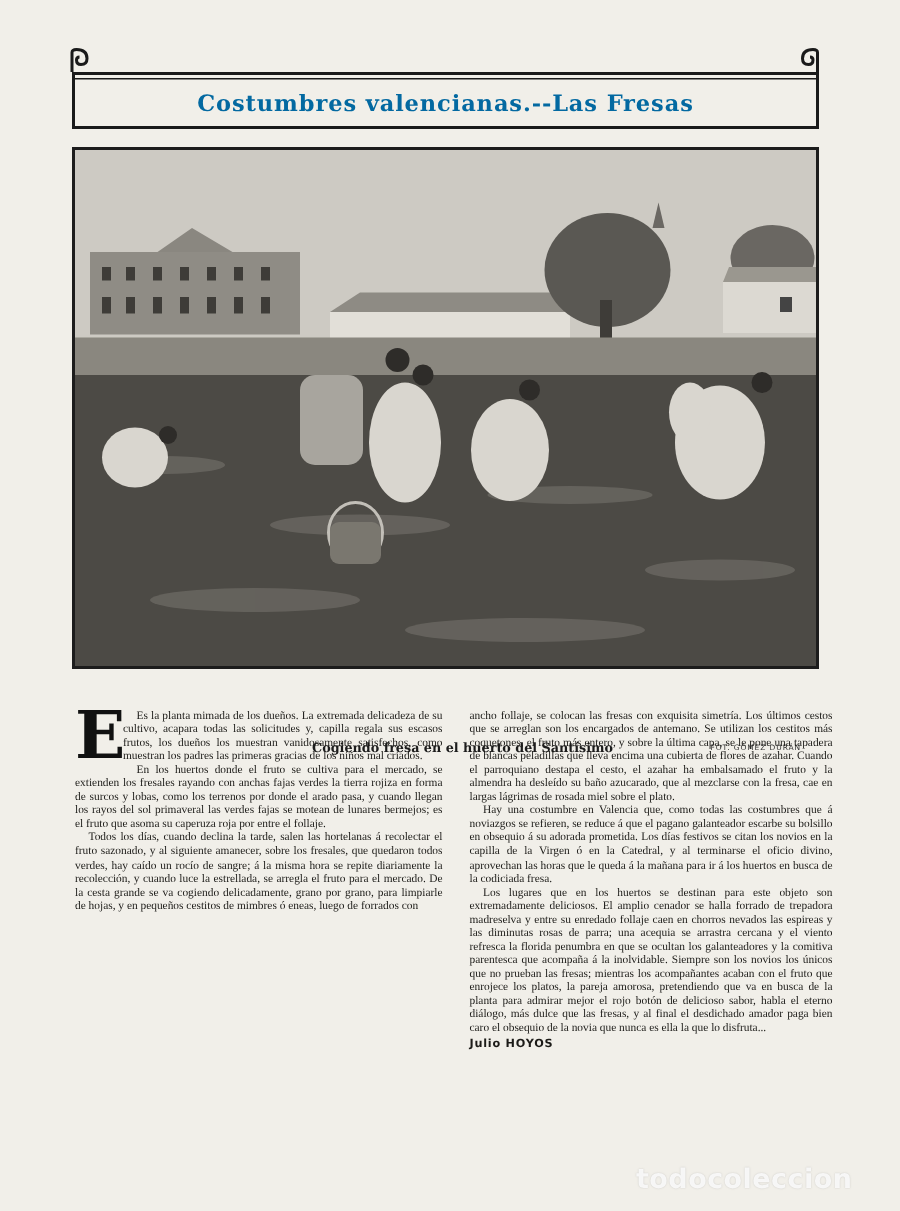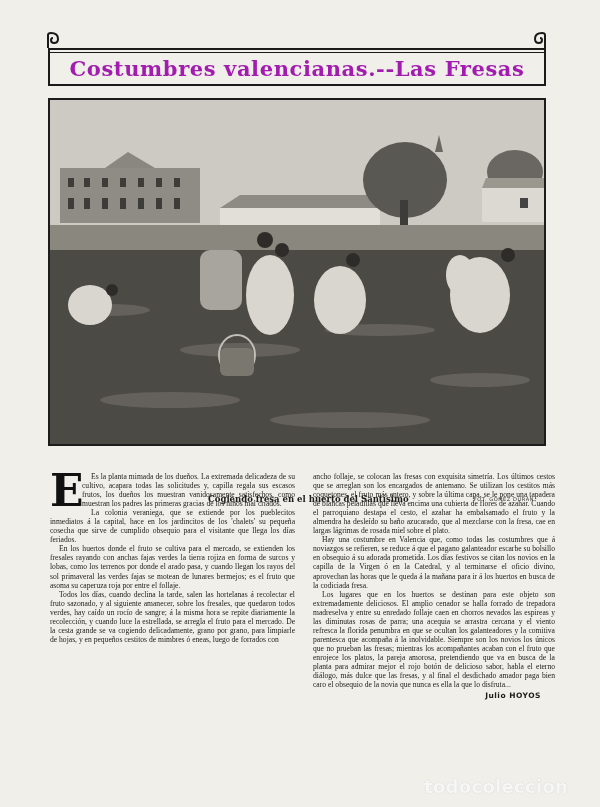--- a/index.html
+++ b/index.html
@@ -17,21 +17,21 @@
   .frame-left { position: absolute; left: 48px; top: 48px; width: 2px; height: 38px; background: #1a1a1a; }
   .frame-right { position: absolute; left: 544px; top: 36px; width: 2px; height: 50px; background: #1a1a1a; }
   .frame-bottom { position: absolute; left: 48px; top: 84px; width: 498px; height: 2px; background: #1a1a1a; }
   .curl { position: absolute; width: 16px; height: 16px; }
   .curl-left { left: 46px; top: 32px; }
   .curl-right { left: 530px; top: 32px; }
 
   .title {
     position: absolute; left: 50px; top: 55px; width: 494px; height: 28px;
     text-align: center; font-family: "DejaVu Serif", serif; font-weight: bold;
-    font-size: 21px; letter-spacing: 0.6px; line-height: 28px; color: #a21caf;
+    font-size: 15px; letter-spacing: 0.6px; line-height: 28px; color: #0369a1;
   }
 
   
   .photo {
     position: absolute; left: 48px; top: 98px; width: 494px; height: 344px;
     border: 2px solid #1c1c1c; overflow: hidden;
     background: linear-gradient(180deg, #cfccc5 0%, #c8c5bd 38%, #a9a69e 40%, #7d7a73 50%, #55524d 70%, #3e3c38 100%);
   }
   .photo svg { position: absolute; left: 0; top: 0; }
 
@@ -52,21 +52,21 @@
   }
   .col-left { left: 50px; width: 245px; }
   .col-right { left: 313px; width: 242px; }
   .col p { margin: 0; text-indent: 9px; }
   .col p.noindent { text-indent: 0; }
   .dropcap {
     float: left; font-family: "DejaVu Serif", serif; font-size: 44px; line-height: 34px;
     width: 28px; height: 36px; margin: 2px 4px 0 0; color: #111; font-weight: bold;
   }
   .sig {
-    text-align: right; font-family: "DejaVu Sans", sans-serif; font-weight: bold;
+    text-align: left; font-family: "DejaVu Sans", sans-serif; font-weight: bold;
     font-size: 7.5px; letter-spacing: 0.5px; margin-top: 2px; padding-right: 14px;
   }
 
   .watermark {
     position: absolute; left: 424px; top: 776px; font-family: "DejaVu Sans", sans-serif;
     font-weight: bold; font-size: 18px; color: rgba(255,255,255,0.85);
     text-shadow: 0 0 1px rgba(150,150,150,0.5); letter-spacing: 0.3px;
   }
 </style>
 </head>
@@ -157,21 +157,20 @@
   </div>
 
   <div class="caption-row">
     <span class="caption">Cogiendo fresa en el huerto del Santísimo</span>
     <span class="credit">FOT. GÓMEZ DURÁN</span>
   </div>
 
   <div class="col col-left">
     <span class="dropcap">E</span>
     <p>Es la planta mimada de los dueños. La extremada delicadeza de su cultivo, acapara todas las solicitudes y, capilla regala sus escasos frutos, los dueños los muestran vanidosamente satisfechos, como muestran los padres las primeras gracias de los niños mal criados.</p>
-    <p>La colonia veraniega, que se extiende por los pueblecitos inmediatos á la capital, hace en los jardincitos de los 'chalets' su pequeña cosecha que sirve de cumplido obsequio para el visitante que llega los días feriados.</p>
     <p>En los huertos donde el fruto se cultiva para el mercado, se extienden los fresales rayando con anchas fajas verdes la tierra rojiza en forma de surcos y lobas, como los terrenos por donde el arado pasa, y cuando llegan los rayos del sol primaveral las verdes fajas se motean de lunares bermejos; es el fruto que asoma su caperuza roja por entre el follaje.</p>
     <p>Todos los días, cuando declina la tarde, salen las hortelanas á recolectar el fruto sazonado, y al siguiente amanecer, sobre los fresales, que quedaron todos verdes, hay caído un rocío de sangre; á la misma hora se repite diariamente la recolección, y cuando luce la estrellada, se arregla el fruto para el mercado. De la cesta grande se va cogiendo delicadamente, grano por grano, para limpiarle de hojas, y en pequeños cestitos de mimbres ó eneas, luego de forrados con</p>
   </div>
 
   <div class="col col-right">
     <p class="noindent">ancho follaje, se colocan las fresas con exquisita simetría. Los últimos cestos que se arreglan son los encargados de antemano. Se utilizan los cestitos más coquetones, el fruto más entero, y sobre la última capa, se le pone una tapadera de blancas peladillas que lleva encima una cubierta de flores de azahar. Cuando el parroquiano destapa el cesto, el azahar ha embalsamado el fruto y la almendra ha desleído su baño azucarado, que al mezclarse con la fresa, cae en largas lágrimas de rosada miel sobre el plato.</p>
     <p>Hay una costumbre en Valencia que, como todas las costumbres que á noviazgos se refieren, se reduce á que el pagano galanteador escarbe su bolsillo en obsequio á su adorada prometida. Los días festivos se citan los novios en la capilla de la Virgen ó en la Catedral, y al terminarse el oficio divino, aprovechan las horas que le queda á la mañana para ir á los huertos en busca de la codiciada fresa.</p>
     <p>Los lugares que en los huertos se destinan para este objeto son extremadamente deliciosos. El amplio cenador se halla forrado de trepadora madreselva y entre su enredado follaje caen en chorros nevados las espireas y las diminutas rosas de parra; una acequia se arrastra cercana y el viento refresca la florida penumbra en que se ocultan los galanteadores y la comitiva parentesca que acompaña á la inolvidable. Siempre son los novios los únicos que no prueban las fresas; mientras los acompañantes acaban con el fruto que enrojece los platos, la pareja amorosa, pretendiendo que va en busca de la planta para admirar mejor el rojo botón de delicioso sabor, habla el eterno diálogo, más dulce que las fresas, y al final el desdichado amador paga bien caro el obsequio de la novia que nunca es ella la que lo disfruta...</p>
     <div class="sig">Julio HOYOS</div>
   </div>

